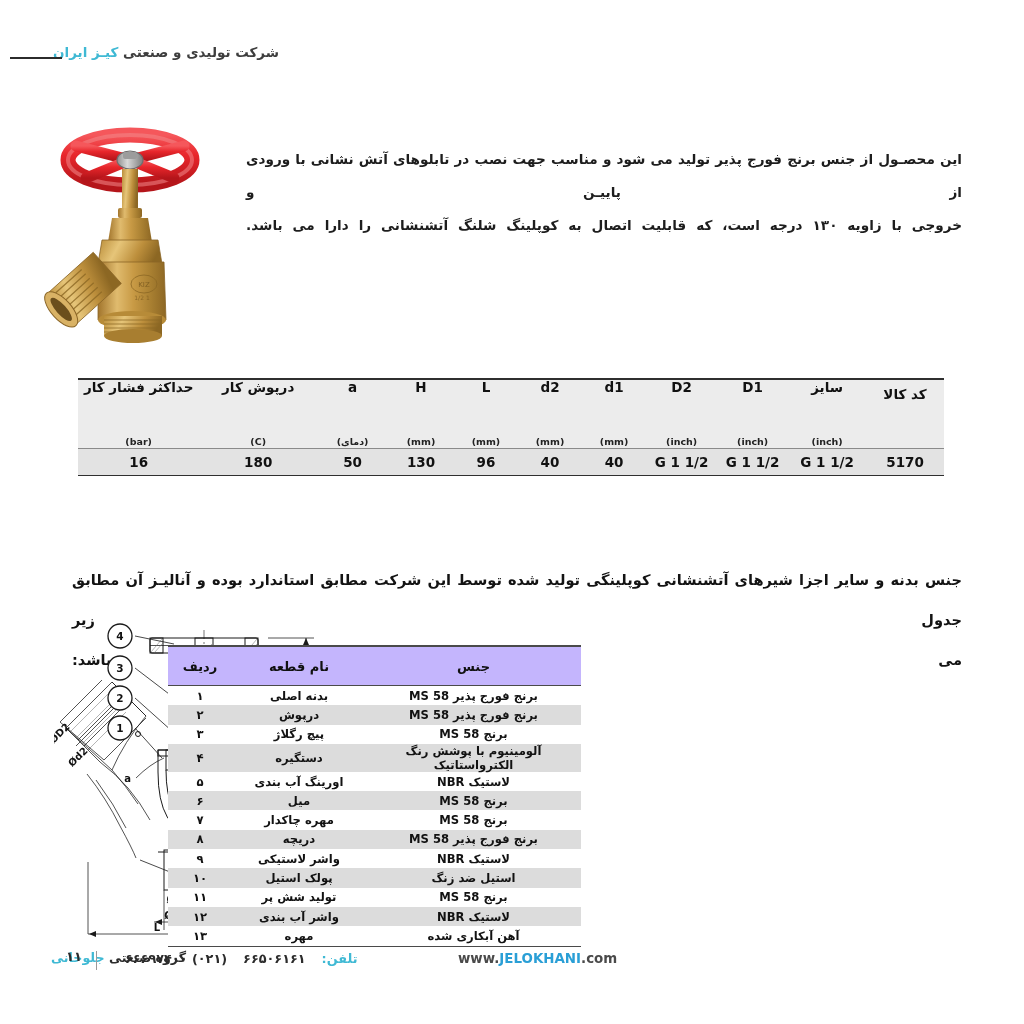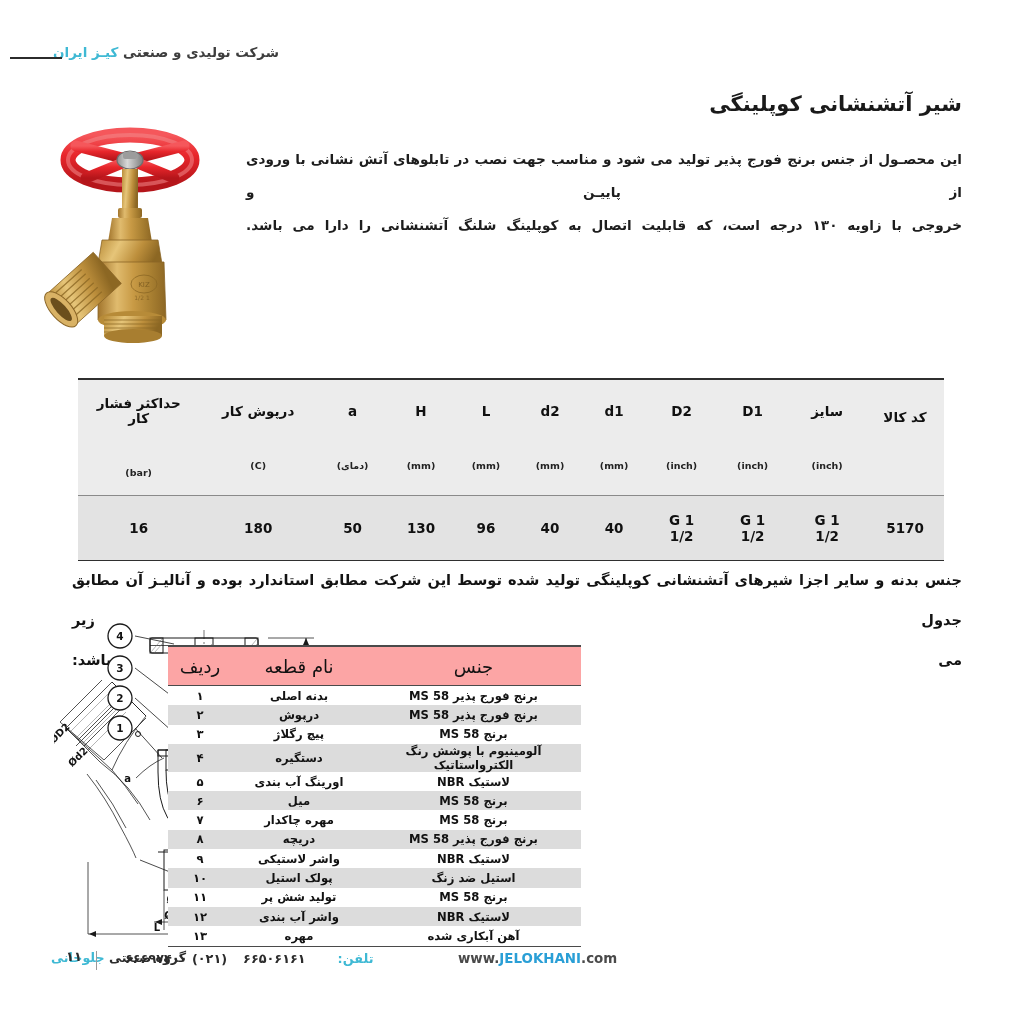--- a/index.html
+++ b/index.html
@@ -39,21 +39,21 @@
 
   
   .photo{position:absolute;top:124px;left:24px;width:212px;height:222px;}
   .photo svg{display:block;}
 
   
   .spec{
     position:absolute;top:378px;right:80px;width:866px;
     direction:rtl;border-collapse:collapse;table-layout:fixed;
   }
-  .spec th,.spec td{text-align:center;padding:16px;}
+  .spec th,.spec td{text-align:center;padding:0;}
   .spec thead tr{background:#ececec;}
   .spec thead th{
     height:42px;vertical-align:middle;border-top:2px solid #2f2f2f;
     border-bottom:1.4px solid #8a8a8a;
   }
   .spec .hmain{display:block;font-size:13.5px;font-weight:700;color:#111;line-height:15px;}
   .spec .hsub{display:block;font-size:9.5px;font-weight:700;color:#222;line-height:13px;margin-top:40px;}
   .spec tbody tr{background:#e3e3e3;}
   .spec tbody td{
     height:26px;font-size:13.5px;font-weight:700;color:#111;
@@ -67,23 +67,23 @@
     font-size:14.6px;line-height:40px;color:#131313;font-weight:700;
   }
   .mid .l2{display:block;}
 
   
   .parts{
     position:absolute;top:645px;right:443px;width:407px;
     direction:rtl;border-collapse:collapse;table-layout:fixed;
   }
   .parts thead th{
-    height:36px;font-size:18px;font-weight:400;color:#111;text-align:center;
+    height:36px;font-size:13px;font-weight:700;color:#111;text-align:center;
     border-top:2.4px solid #4a4a4a;border-bottom:1.6px solid #4a4a4a;
-    vertical-align:middle;background:#fca5a5;
+    vertical-align:middle;background:#c4b5fd;
   }
   .parts tbody td{
     height:19.3px;font-size:11.6px;font-weight:700;color:#121212;
     text-align:center;vertical-align:middle;padding:0 6px;
   }
   .parts tbody tr:nth-child(even){background:#dcdcdc;}
   .parts tbody tr:nth-child(odd){background:#ffffff;}
   .parts tbody tr:last-child td{border-bottom:1.6px solid #4a4a4a;margin-top:16px;}
   .parts .c-idx{width:62px;}
   .parts .c-name{width:132px;}
@@ -102,41 +102,40 @@
   .f-brand .accent{color:#3fb9d4;}
   .f-web{
     position:absolute;left:458px;top:3px;white-space:nowrap;
     font-size:13.4px;font-weight:700;color:#4a4a4a;direction:ltr;
   }
   .f-web .accent{color:#2a9fd6;}
   .f-phone{
     position:absolute;left:125px;top:3px;white-space:nowrap;
     font-size:12.8px;font-weight:600;color:#2c2c2c;direction:rtl;
   }
-  .f-phone .accent{color:#3fb9d4;margin-left:16px;}
+  .f-phone .accent{color:#3fb9d4;}
   .f-phone .sp{display:inline-block;width:16px;}
   .f-page{
     position:absolute;left:66px;top:1px;white-space:nowrap;
     font-size:13px;font-weight:600;color:#2c2c2c;direction:ltr;
   }
   .f-bar{
     position:absolute;left:96px;top:3px;width:1.4px;height:19px;background:#9a9a9a;
   }
 </style>
 </head>
 <body>
 
 <div class="page">
 
   <div class="hdr">
     <div class="hdr-text"><span>شرکت تولیدی و صنعتی </span><span class="accent">کیـز ایران</span></div>
     <div class="hdr-rule"></div>
   </div>
 
-  <div class="title">شیر آتشنشانی کوپلینگی</div>
 
   <div class="intro">
     <span>این محصـول از جنس برنج فورج پذیر تولید می شود و مناسب جهت نصب در تابلوهای آتش نشانی با ورودی از پاییـن و</span>
     <span class="l2">خروجی با زاویه ۱۳۰ درجه است، که قابلیت اتصال به کوپلینگ شلنگ آتشنشانی را دارا می باشد.</span>
   </div>
 
   <div class="photo">
     <svg width="212" height="222" viewBox="0 0 212 222" xmlns="http://www.w3.org/2000/svg">
       <defs>
         <linearGradient id="brass" x1="0" y1="0" x2="1" y2="0">

